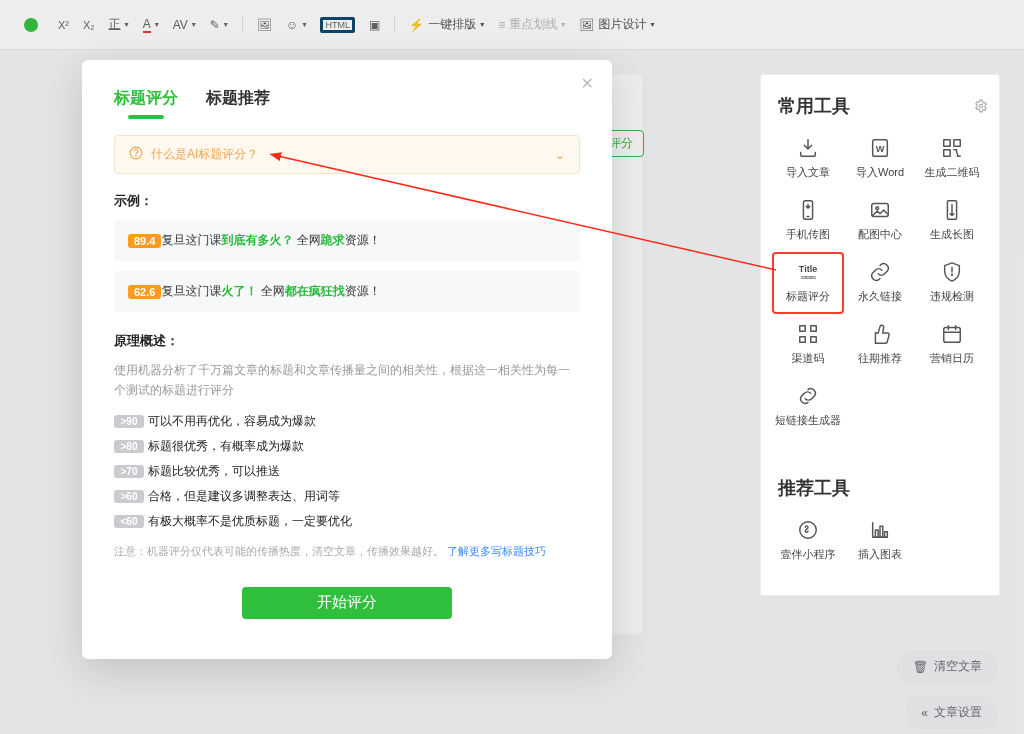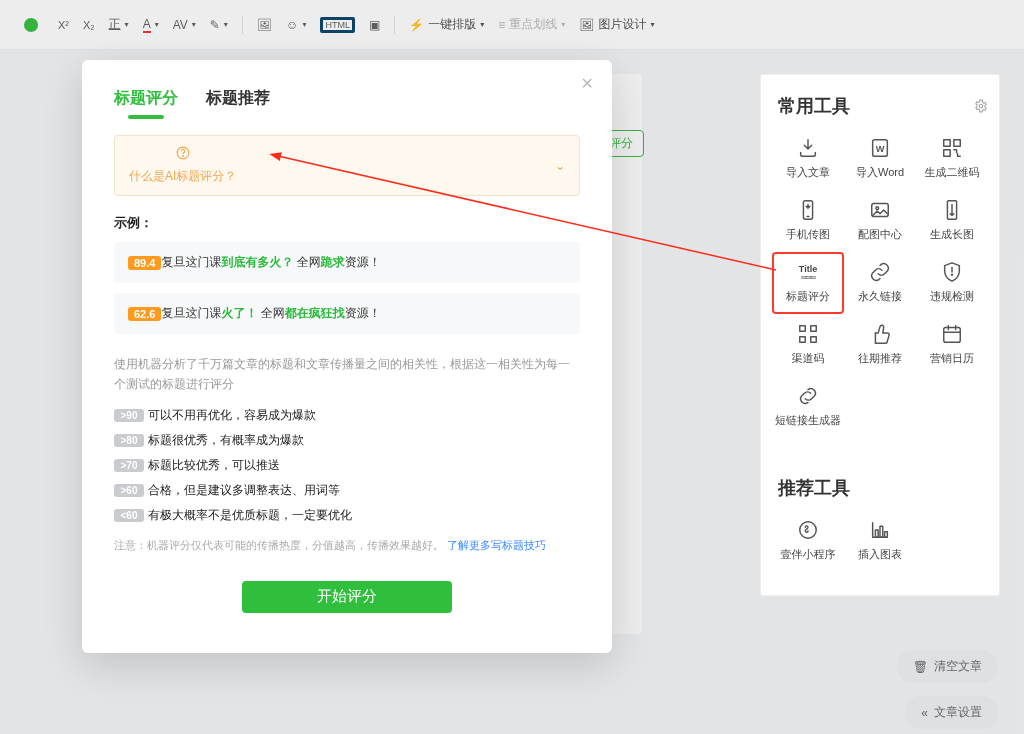--- a/index.html
+++ b/index.html
@@ -37,21 +37,21 @@
 
   
   .modal { position: absolute; top: 60px; left: 82px; width: 530px; background: #fff; border-radius: 6px; box-shadow: 0 12px 40px rgba(0,0,0,0.15); padding: 28px 32px 40px 32px; z-index: 10; }
   .close { position: absolute; top: 14px; right: 18px; color: #bbb; font-size: 16px; cursor: pointer; }
   .tabs { display: flex; gap: 28px; border-bottom: 0; margin-bottom: 18px; }
   .tab { font-size: 16px; font-weight: bold; color: #333; padding-bottom: 8px; cursor: pointer; position: relative; }
   .tab.active { color: #2fbf3d; }
   .tab.active::after { content: ""; position: absolute; left: 50%; transform: translateX(-50%); bottom: -2px; width: 36px; height: 4px; background: #2fbf3d; border-radius: 2px; }
 
   .info-banner { background: #fff8ef; border: 1px solid #f5e3c8; border-radius: 4px; padding: 10px 14px; display: flex; align-items: center; justify-content: space-between; margin-bottom: 18px; cursor: pointer; }
-  .info-left { display: flex; align-items: center; gap: 8px; color: #f0a64f; font-size: 12px; flex-direction: column; }
+  .info-left { display: flex; gap: 8px; color: #f0a64f; font-size: 12px; }
   .chev { color: #f0a64f; font-size: 12px; transform: rotate(0deg); }
 
   .sec-label { font-size: 13px; font-weight: bold; color: #222; margin-bottom: 10px; }
   .example { background: #f7f8f9; border-radius: 4px; padding: 12px 14px; display: flex; align-items: center; gap: 0; margin-bottom: 10px; font-size: 12px; color: #333; }
   .badge { background: #ff9a1f; color: #fff; font-size: 11px; font-weight: bold; border-radius: 3px; padding: 1px 6px; min-width: 32px; text-align: center; }
   .ex-text .g { color: #29b93b; font-weight: bold; }
 
   .principle { margin-top: 20px; }
   .p-desc { font-size: 12px; color: #999; line-height: 1.7; margin: 8px 0 12px 0; }
   .p-row { display: flex; align-items: center; gap: 4px; font-size: 12px; color: #222; margin-bottom: 8px; }
@@ -313,20 +313,21 @@
         <span class="badge">89.4</span>
         <span class="ex-text">复旦这门课<span class="g">到底有多火？</span> 全网<span class="g">跪求</span>资源！</span>
       </div>
       <div class="example">
         <span class="badge">62.6</span>
         <span class="ex-text">复旦这门课<span class="g">火了！</span> 全网<span class="g">都在疯狂找</span>资源！</span>
       </div>
     </div>
 
   <div class="principle">
+    <div class="sec-label">原理概述：</div>
     <div class="p-desc">使用机器分析了千万篇文章的标题和文章传播量之间的相关性，根据这一相关性为每一个测试的标题进行评分</div>
     <div id="prows">
         <div class="p-row">
           <span class="sbadge">&gt;90</span>
           <span class="strong">可以不用再优化，容易成为爆款</span>
         </div>
         <div class="p-row">
           <span class="sbadge">&gt;80</span>
           <span class="strong">标题很优秀，有概率成为爆款</span>
         </div>
@@ -337,21 +338,21 @@
         <div class="p-row">
           <span class="sbadge">&gt;60</span>
           <span class="strong">合格，但是建议多调整表达、用词等</span>
         </div>
         <div class="p-row">
           <span class="sbadge">&lt;60</span>
           <span class="strong">有极大概率不是优质标题，一定要优化</span>
         </div>
       </div>
     <div class="note">
-      <span>注意：机器评分仅代表可能的传播热度，分值越高，传播效果越好。</span>
+      <span>注意：机器评分仅代表可能的传播热度，清空文章，传播效果越好。</span>
       <a href="#">了解更多写标题技巧</a>
     </div>
   </div>
 
   <button class="cta">开始评分</button>
 </div>
 
 <svg class="arrow-svg" viewBox="0 0 540 160">
   <defs>
     <marker id="ah" markerWidth="10" markerHeight="10" refX="2" refY="3" orient="auto">

